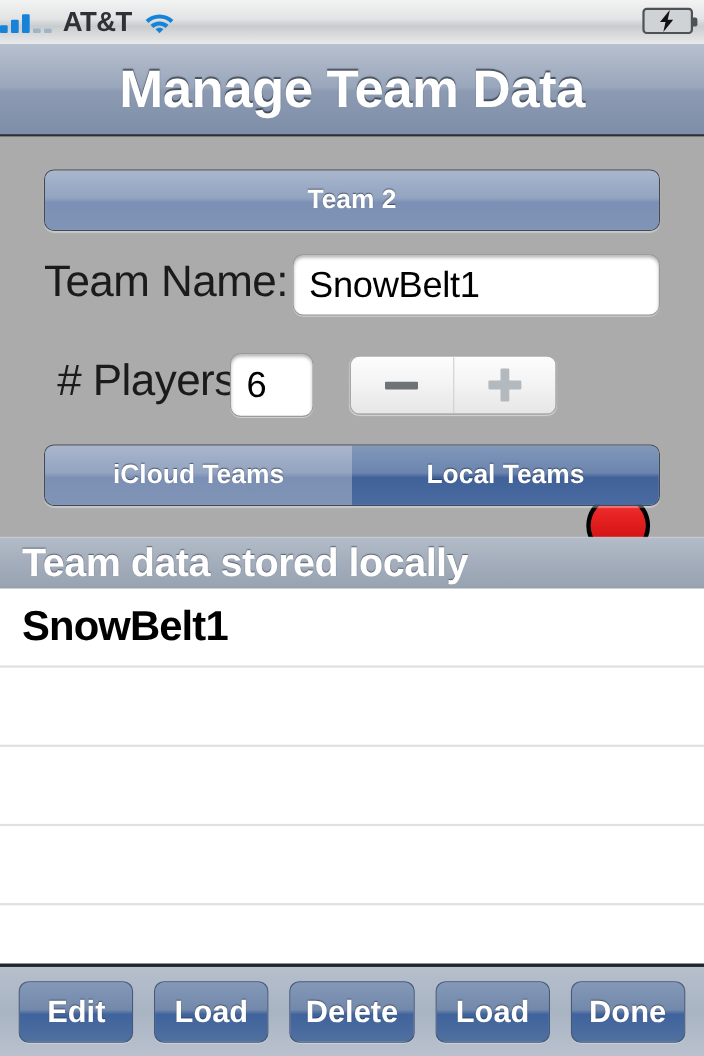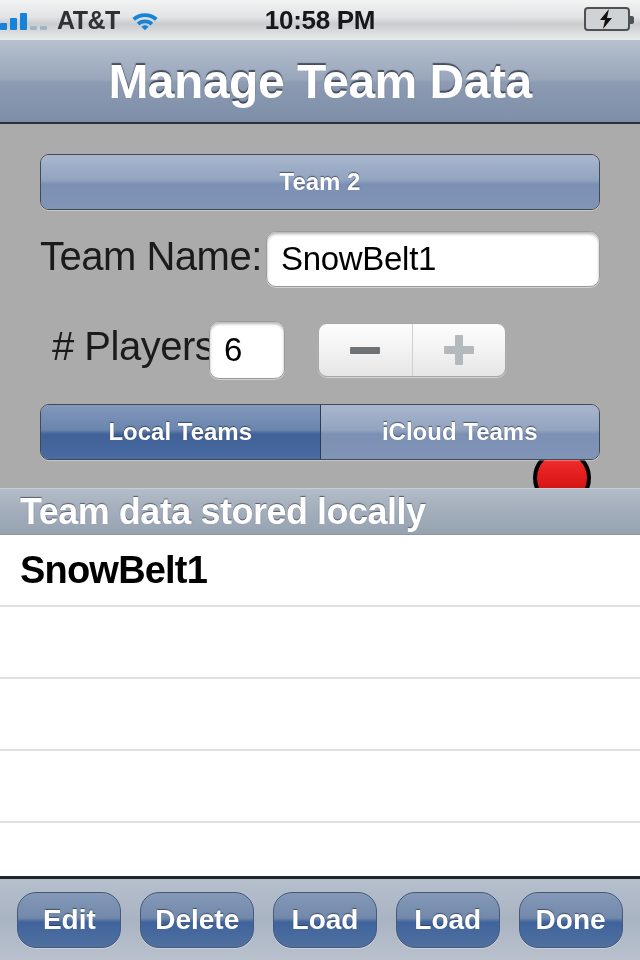--- a/index.html
+++ b/index.html
@@ -300,21 +300,21 @@
     display: flex;
     align-items: center;
     justify-content: space-around;
     padding: 0 8px;
   }
   .tb-btn {
     min-width: 104px;
     height: 56px;
     padding: 8px 14px;
     border: 1px solid #47597a;
-    border-radius: 19px;
+    border-radius: 9px;
     box-sizing: border-box;
     background: linear-gradient(to bottom, #8499b8 0%, #7389ab 46%, #3f639c 54%, #50709f 100%);
     display: flex;
     align-items: center;
     justify-content: center;
     font-size: 28px;
     font-weight: bold;
     color: #ffffff;
     text-shadow: 0 -1px 1px rgba(30,40,60,0.6);
     box-shadow: 0 1px 0 rgba(255,255,255,0.3);
@@ -336,21 +336,20 @@
       </span>
       <span class="carrier">AT&amp;T</span>
       <span class="wifi">
         <svg width="30" height="22" viewBox="0 0 30 22">
           <path d="M15 4.2c5 0 9.5 1.9 12.6 4.9l-2.6 2.7C22.4 9.3 18.9 7.9 15 7.9S7.6 9.3 5 11.8L2.4 9.1C5.5 6.1 10 4.2 15 4.2z" fill="#1683d8"></path>
           <path d="M15 10.5c3.2 0 6.1 1.2 8.2 3.2l-2.7 2.7c-1.4-1.3-3.4-2.2-5.5-2.2s-4.1.9-5.5 2.2l-2.7-2.7c2.1-2 5-3.2 8.2-3.2z" fill="#1683d8"></path>
           <path d="M15 16.2c1.4 0 2.7.6 3.6 1.5L15 21.3l-3.6-3.6c.9-.9 2.2-1.5 3.6-1.5z" fill="#1683d8"></path>
         </svg>
       </span>
     </div>
-    <div class="sb-center">10:58 PM</div>
     <div class="sb-right">
       <span class="battery">
         <span class="fill"></span>
         <svg class="bolt" viewBox="0 0 22 20">
           <path d="M13 0L4 11h5l-2 9 9-11h-5l2-9z" fill="#111111"></path>
         </svg>
       </span>
     </div>
   </div>
 
@@ -375,22 +374,22 @@
         <span class="glyph-minus"></span>
       </div>
       <div class="step-btn">
         <span class="glyph-plus"></span>
       </div>
     </div>
 
     <div id="red-button"></div>
 
     <div id="seg-source" class="segmented">
+      <div class="seg off">iCloud Teams</div>
       <div class="seg on">Local Teams</div>
-      <div class="seg off">iCloud Teams</div>
     </div>
 
   </div>
 
   <div id="section-header">
     <div id="section-header-text">Team data stored locally</div>
   </div>
 
   <div id="table">
     <div class="row">
@@ -405,19 +404,19 @@
     <div class="row">
       <span class="row-label"></span>
     </div>
     <div class="row">
       <span class="row-label"></span>
     </div>
   </div>
 
   <div id="toolbar">
     <div class="tb-btn">Edit</div>
+    <div class="tb-btn">Load</div>
     <div class="tb-btn">Delete</div>
     <div class="tb-btn">Load</div>
-    <div class="tb-btn">Load</div>
     <div class="tb-btn">Done</div>
   </div>
 
 </div>
 
 </body></html>

